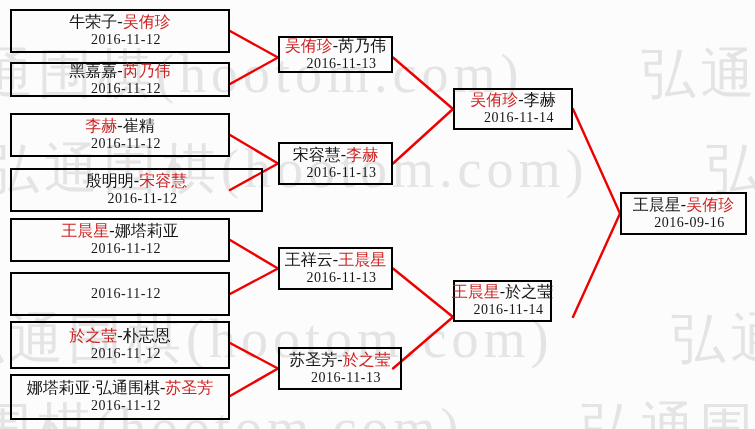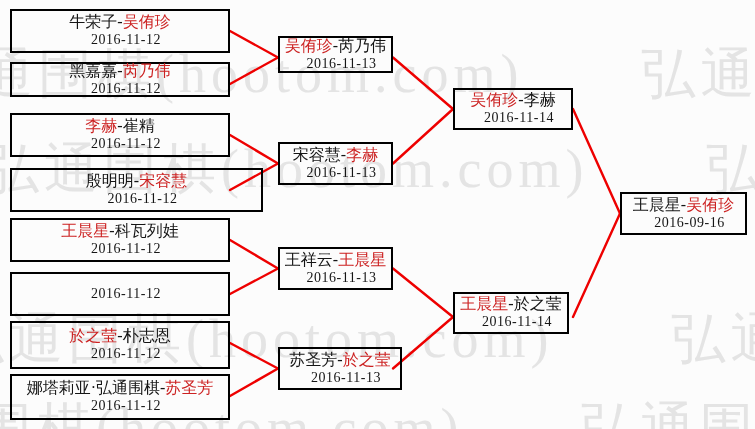--- a/index.html
+++ b/index.html
@@ -80,21 +80,21 @@
   </div>
   <div class="box" style="left:10px;top:113px;width:220px;height:44px">
     <div class="name"><span class="n1 red">李赫</span><span>-</span><span class="n2">崔精</span></div>
     <div class="date">2016-11-12</div>
   </div>
   <div class="box" style="left:10px;top:168px;width:253px;height:44px">
     <div class="name"><span class="n1">殷明明</span><span>-</span><span class="n2 red">宋容慧</span></div>
     <div class="date">2016-11-12</div>
   </div>
   <div class="box" style="left:10px;top:218px;width:220px;height:44px">
-    <div class="name"><span class="n1 red">王晨星</span><span>-</span><span class="n2">科瓦列娃</span></div>
+    <div class="name"><span class="n1 red">王晨星</span><span>-</span><span class="n2">娜塔莉亚</span></div>
     <div class="date">2016-11-12</div>
   </div>
   <div class="box" style="left:10px;top:272px;width:220px;height:44px">
     <div class="date">2016-11-12</div>
   </div>
   <div class="box" style="left:10px;top:321px;width:220px;height:48px">
     <div class="name"><span class="n1 red">於之莹</span><span>-</span><span class="n2">朴志恩</span></div>
     <div class="date">2016-11-12</div>
   </div>
   <div class="box" style="left:10px;top:374px;width:220px;height:46px">
@@ -116,21 +116,21 @@
   </div>
   <div class="box" style="left:278px;top:347px;width:124px;height:43px">
     <div class="name"><span class="n1">苏圣芳</span><span>-</span><span class="n2 red">於之莹</span></div>
     <div class="date">2016-11-13</div>
   </div>
 
   <div class="box" style="left:453px;top:88px;width:120px;height:42px">
     <div class="name"><span class="n1 red">吴侑珍</span><span>-</span><span class="n2">李赫</span></div>
     <div class="date">2016-11-14</div>
   </div>
-  <div class="box" style="left:453px;top:292px;width:116px;height:42px">
+  <div class="box" style="left:453px;top:280px;width:99px;height:42px">
     <div class="name"><span class="n1 red">王晨星</span><span>-</span><span class="n2">於之莹</span></div>
     <div class="date">2016-11-14</div>
   </div>
 
   <div class="box" style="left:620px;top:192px;width:127px;height:43px">
     <div class="name"><span class="n1">王晨星</span><span>-</span><span class="n2 red">吴侑珍</span></div>
     <div class="date">2016-09-16</div>
   </div>
 
 </div>

